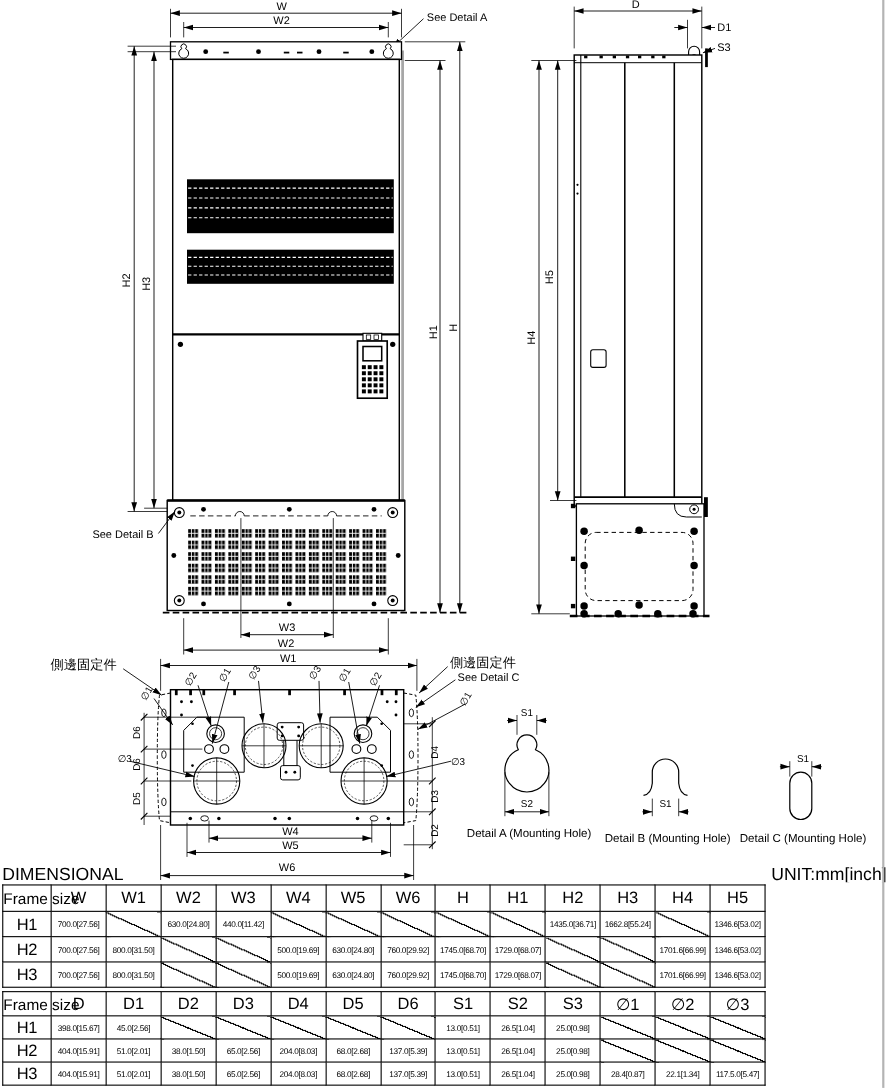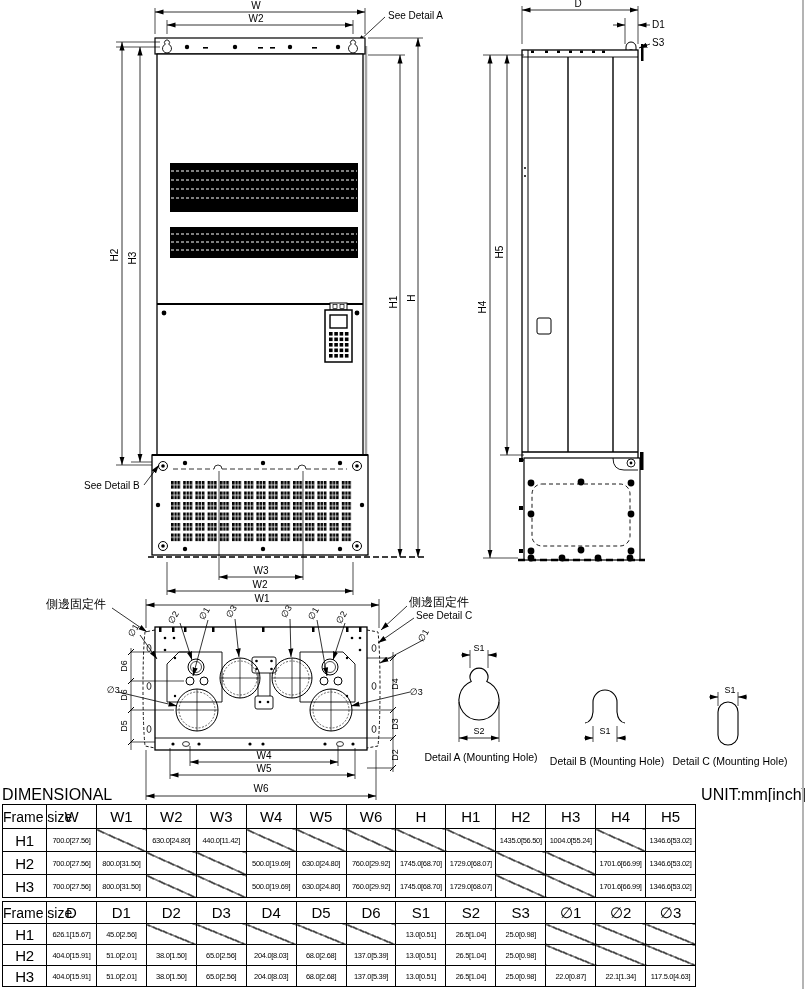--- a/index.html
+++ b/index.html
@@ -533,22 +533,22 @@
             <td class="frame">H1</td>
             <td>700.0[27.56]</td>
             <td class="slash"></td>
             <td>630.0[24.80]</td>
             <td>440.0[11.42]</td>
             <td class="slash"></td>
             <td class="slash"></td>
             <td class="slash"></td>
             <td class="slash"></td>
             <td class="slash"></td>
-            <td>1435.0[56.50]</td>
-            <td>1004.0[55.24]</td>
+            <td>1435.0[36.71]</td>
+            <td>1662.8[55.24]</td>
             <td class="slash"></td>
             <td>1346.6[53.02]</td>
           </tr>
           <tr>
             <td class="frame">H2</td>
             <td>700.0[27.56]</td>
             <td>800.0[31.50]</td>
             <td class="slash"></td>
             <td class="slash"></td>
             <td>500.0[19.69]</td>
@@ -610,21 +610,21 @@
             <th class="">D6</th>
             <th class="">S1</th>
             <th class="">S2</th>
             <th class="">S3</th>
             <th class="">∅1</th>
             <th class="">∅2</th>
             <th class="">∅3</th>
           </tr>
           <tr>
             <td class="frame">H1</td>
-            <td>626.1[15.67]</td>
+            <td>398.0[15.67]</td>
             <td>45.0[2.56]</td>
             <td class="slash"></td>
             <td class="slash"></td>
             <td class="slash"></td>
             <td class="slash"></td>
             <td class="slash"></td>
             <td>13.0[0.51]</td>
             <td>26.5[1.04]</td>
             <td>25.0[0.98]</td>
             <td class="slash"></td>
@@ -652,21 +652,21 @@
             <td>404.0[15.91]</td>
             <td>51.0[2.01]</td>
             <td>38.0[1.50]</td>
             <td>65.0[2.56]</td>
             <td>204.0[8.03]</td>
             <td>68.0[2.68]</td>
             <td>137.0[5.39]</td>
             <td>13.0[0.51]</td>
             <td>26.5[1.04]</td>
             <td>25.0[0.98]</td>
-            <td>22.0[0.87]</td>
+            <td>28.4[0.87]</td>
             <td>22.1[1.34]</td>
-            <td>117.5.0[4.63]</td>
+            <td>117.5.0[5.47]</td>
           </tr>
         </tbody>
       </table>
     </div>
 
 </div>
 
 </body></html>

